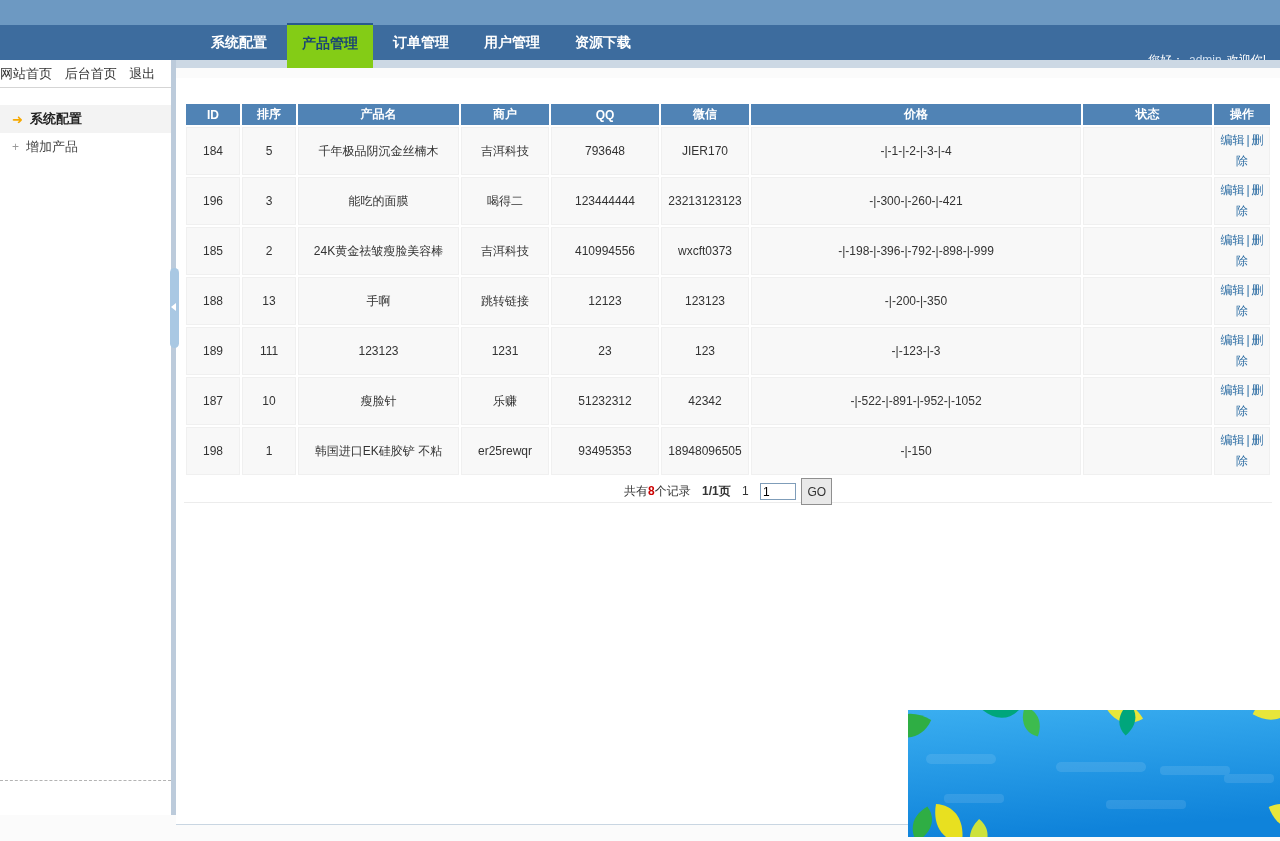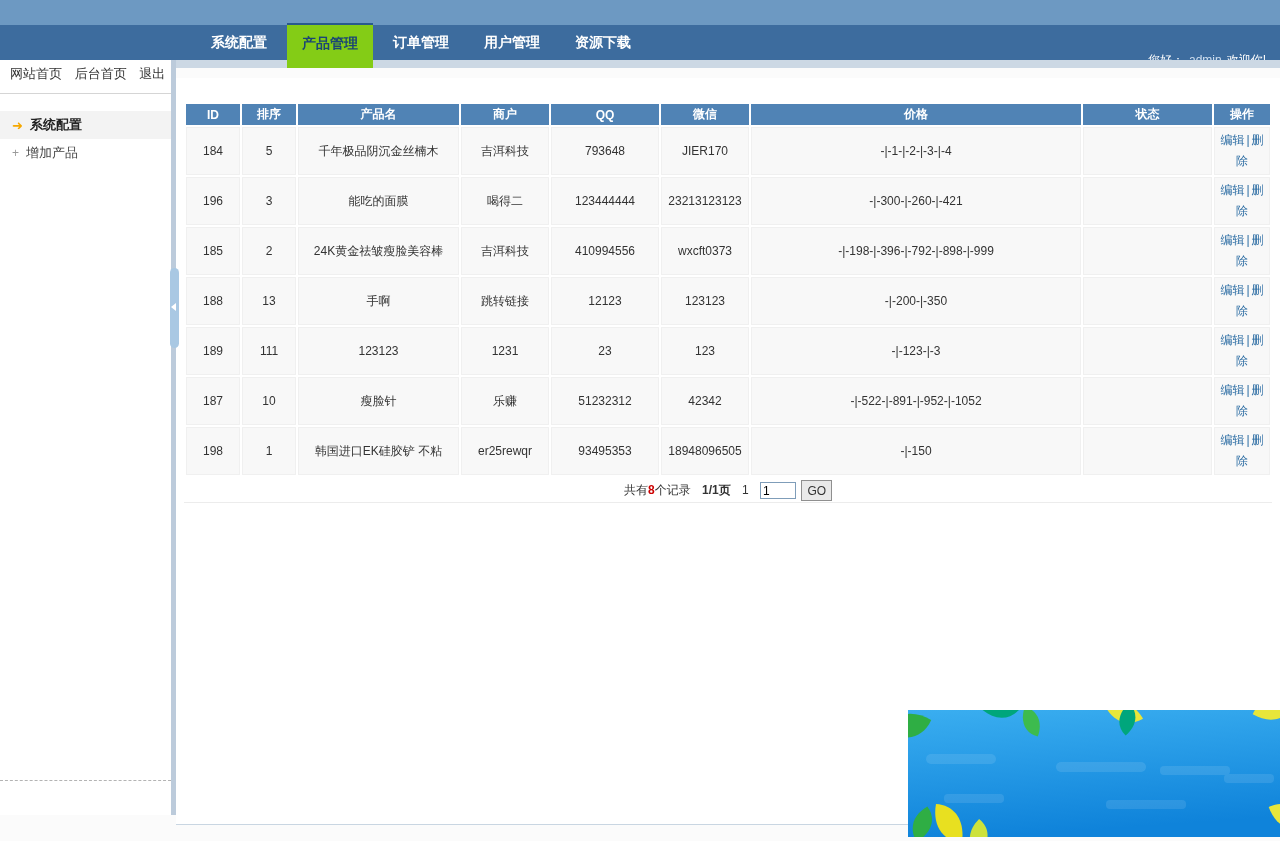--- a/index.html
+++ b/index.html
@@ -32,21 +32,21 @@
     position:absolute; top:60px; left:0; width:171px; height:755px; background:#fff;
   }
   .divider { position:absolute; top:60px; left:171px; width:5px; height:755px; background:#bccbdb; }
   .main {
     position:absolute; top:78px; left:176px; right:0; height:747px;
     background:#fff; border-bottom:1px solid #c9d6e2;
   }
 
   
   .side-links {
-    height:34px; line-height:28px; padding-left:10px;
+    height:28px; line-height:28px; 
     border-bottom:1px solid #d5d5d5; font-size:13px; color:#333; white-space:nowrap;
   }
   .side-links a { color:#333; margin-right:9px; }
   .menu { margin-top:17px; }
   .menu-item {
     height:28px; line-height:28px; font-size:13px; color:#444;
     padding-left:12px; display:flex; align-items:center; gap:7px; cursor:pointer;
   }
   .menu-item.active { background:#f3f3f3; font-weight:bold; color:#222; }
   .arrow-icon { color:#f5a800; font-size:13px; line-height:1; }
@@ -87,21 +87,21 @@
     margin:1px 8px 0; border-bottom:1px solid #ececec; white-space:nowrap;
   }
   .pagination .cnt { color:#c00; font-weight:bold; }
   .pagination .pinfo { font-weight:bold; margin:0 8px; }
   .pagination .plink { color:#333; margin-right:8px; }
   .pagination input {
     width:36px; height:17px; font-size:12px; border:1px solid #7f9db9;
     padding:0 2px; vertical-align:middle;
   }
   .pagination button {
-    font-size:12px; height:21px; padding:0 5px; margin-left:2px; vertical-align:middle;
+    font-size:12px; height:27px; padding:0 5px; margin-left:2px; vertical-align:middle;
     background:#e9e9e9; border:1px solid #8f8f8f; color:#333; cursor:pointer;
   }
 
   
   .banner { position:absolute; left:908px; top:710px; width:372px; height:127px; z-index:20; cursor:pointer; }
   .banner svg { display:block; }
 </style>
 </head>
 <body>
 

